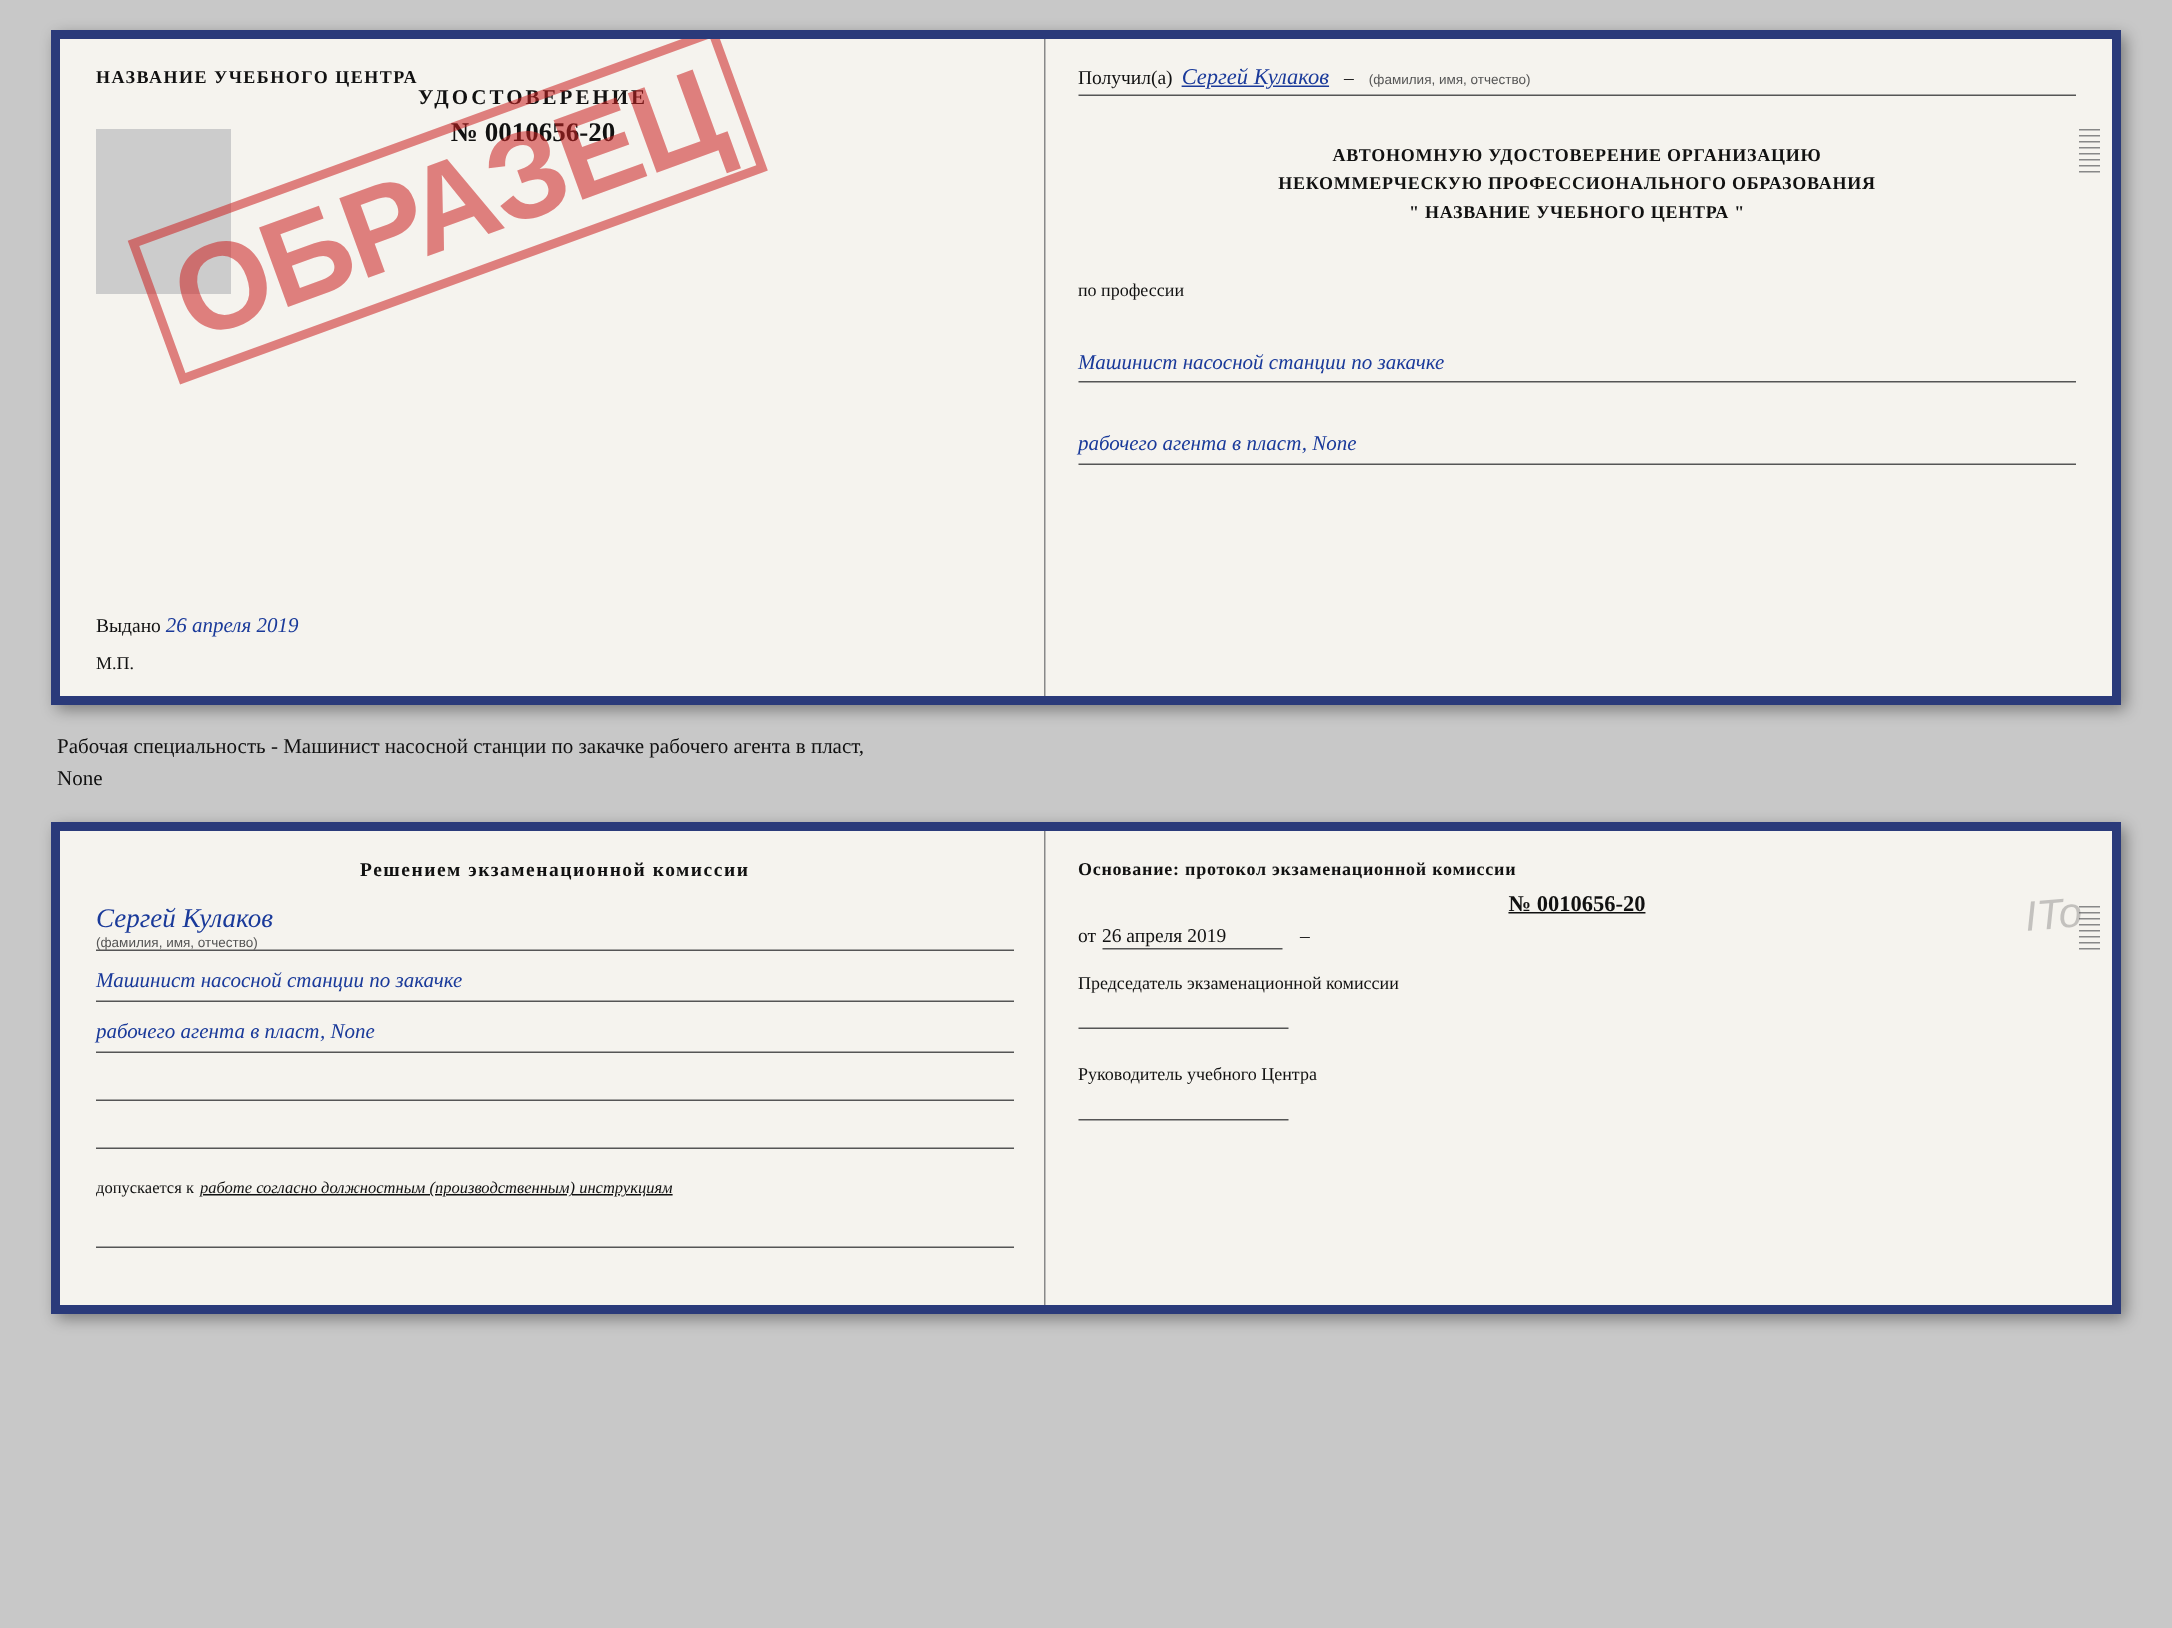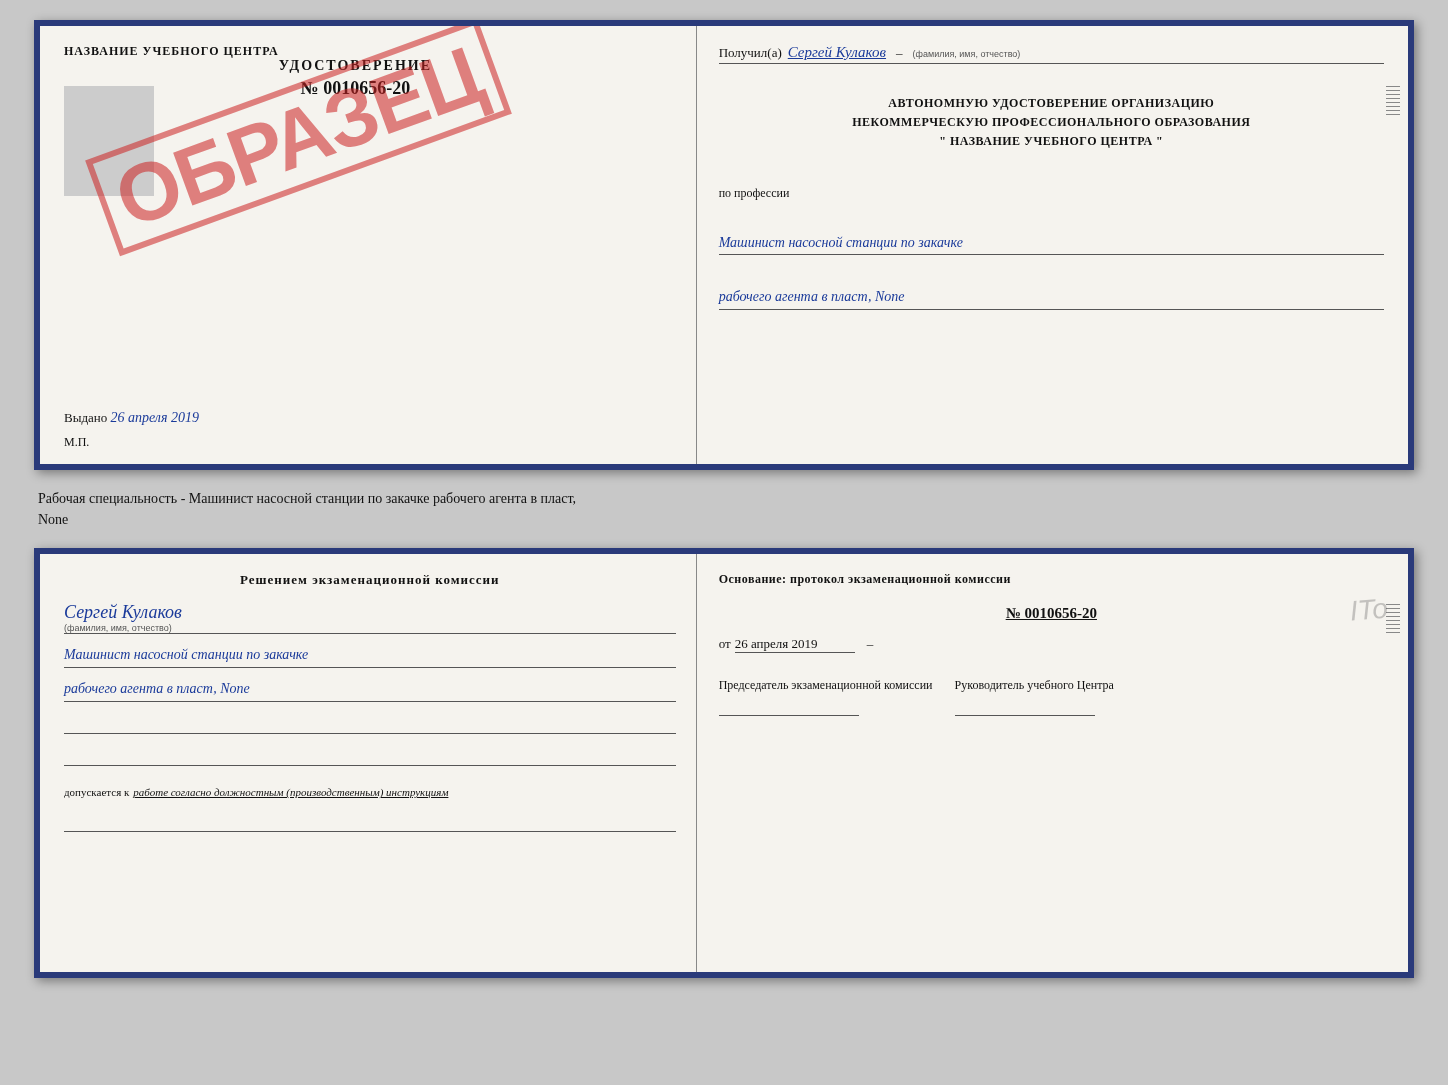--- a/index.html
+++ b/index.html
@@ -196,21 +196,21 @@
       width: 1380px;
       font-size: 14px;
       color: #111;
       line-height: 1.5;
       padding: 0 4px;
     }
 
     
     .doc-bottom {
       width: 1380px;
-      height: 430px;
+      height: 328px;
       background: #f5f3ee;
       border: 6px solid #2a3a7a;
       display: flex;
       position: relative;
       box-shadow: 3px 3px 10px rgba(0,0,0,0.4);
     }
 
     
     .bot-left {
       width: 48%;
@@ -282,21 +282,21 @@
       height: 18px;
       margin-top: 6px;
     }
 
     
     .bot-right {
       width: 52%;
       padding: 18px 24px 10px 22px;
       display: flex;
       flex-direction: column;
-      gap: 14px;
+      gap: 4px;
       position: relative;
     }
     .osnovanie {
       font-size: 12px;
       color: #111;
       letter-spacing: 0.5px;
       font-weight: bold;
     }
     .protokol-num {
       font-size: 15px;
@@ -315,20 +315,21 @@
     }
     .ot-date {
       font-size: 13px;
       color: #111;
       border-bottom: 1px solid #555;
       min-width: 120px;
     }
     .podpis-block {
       margin-top: 10px;
       display: flex;
+      flex-direction: column;
       gap: 22px;
     }
     .podpis-label {
       font-size: 12px;
       color: #111;
       line-height: 1.4;
     }
     .podpis-line {
       border-bottom: 1px solid #555;
       height: 18px;

